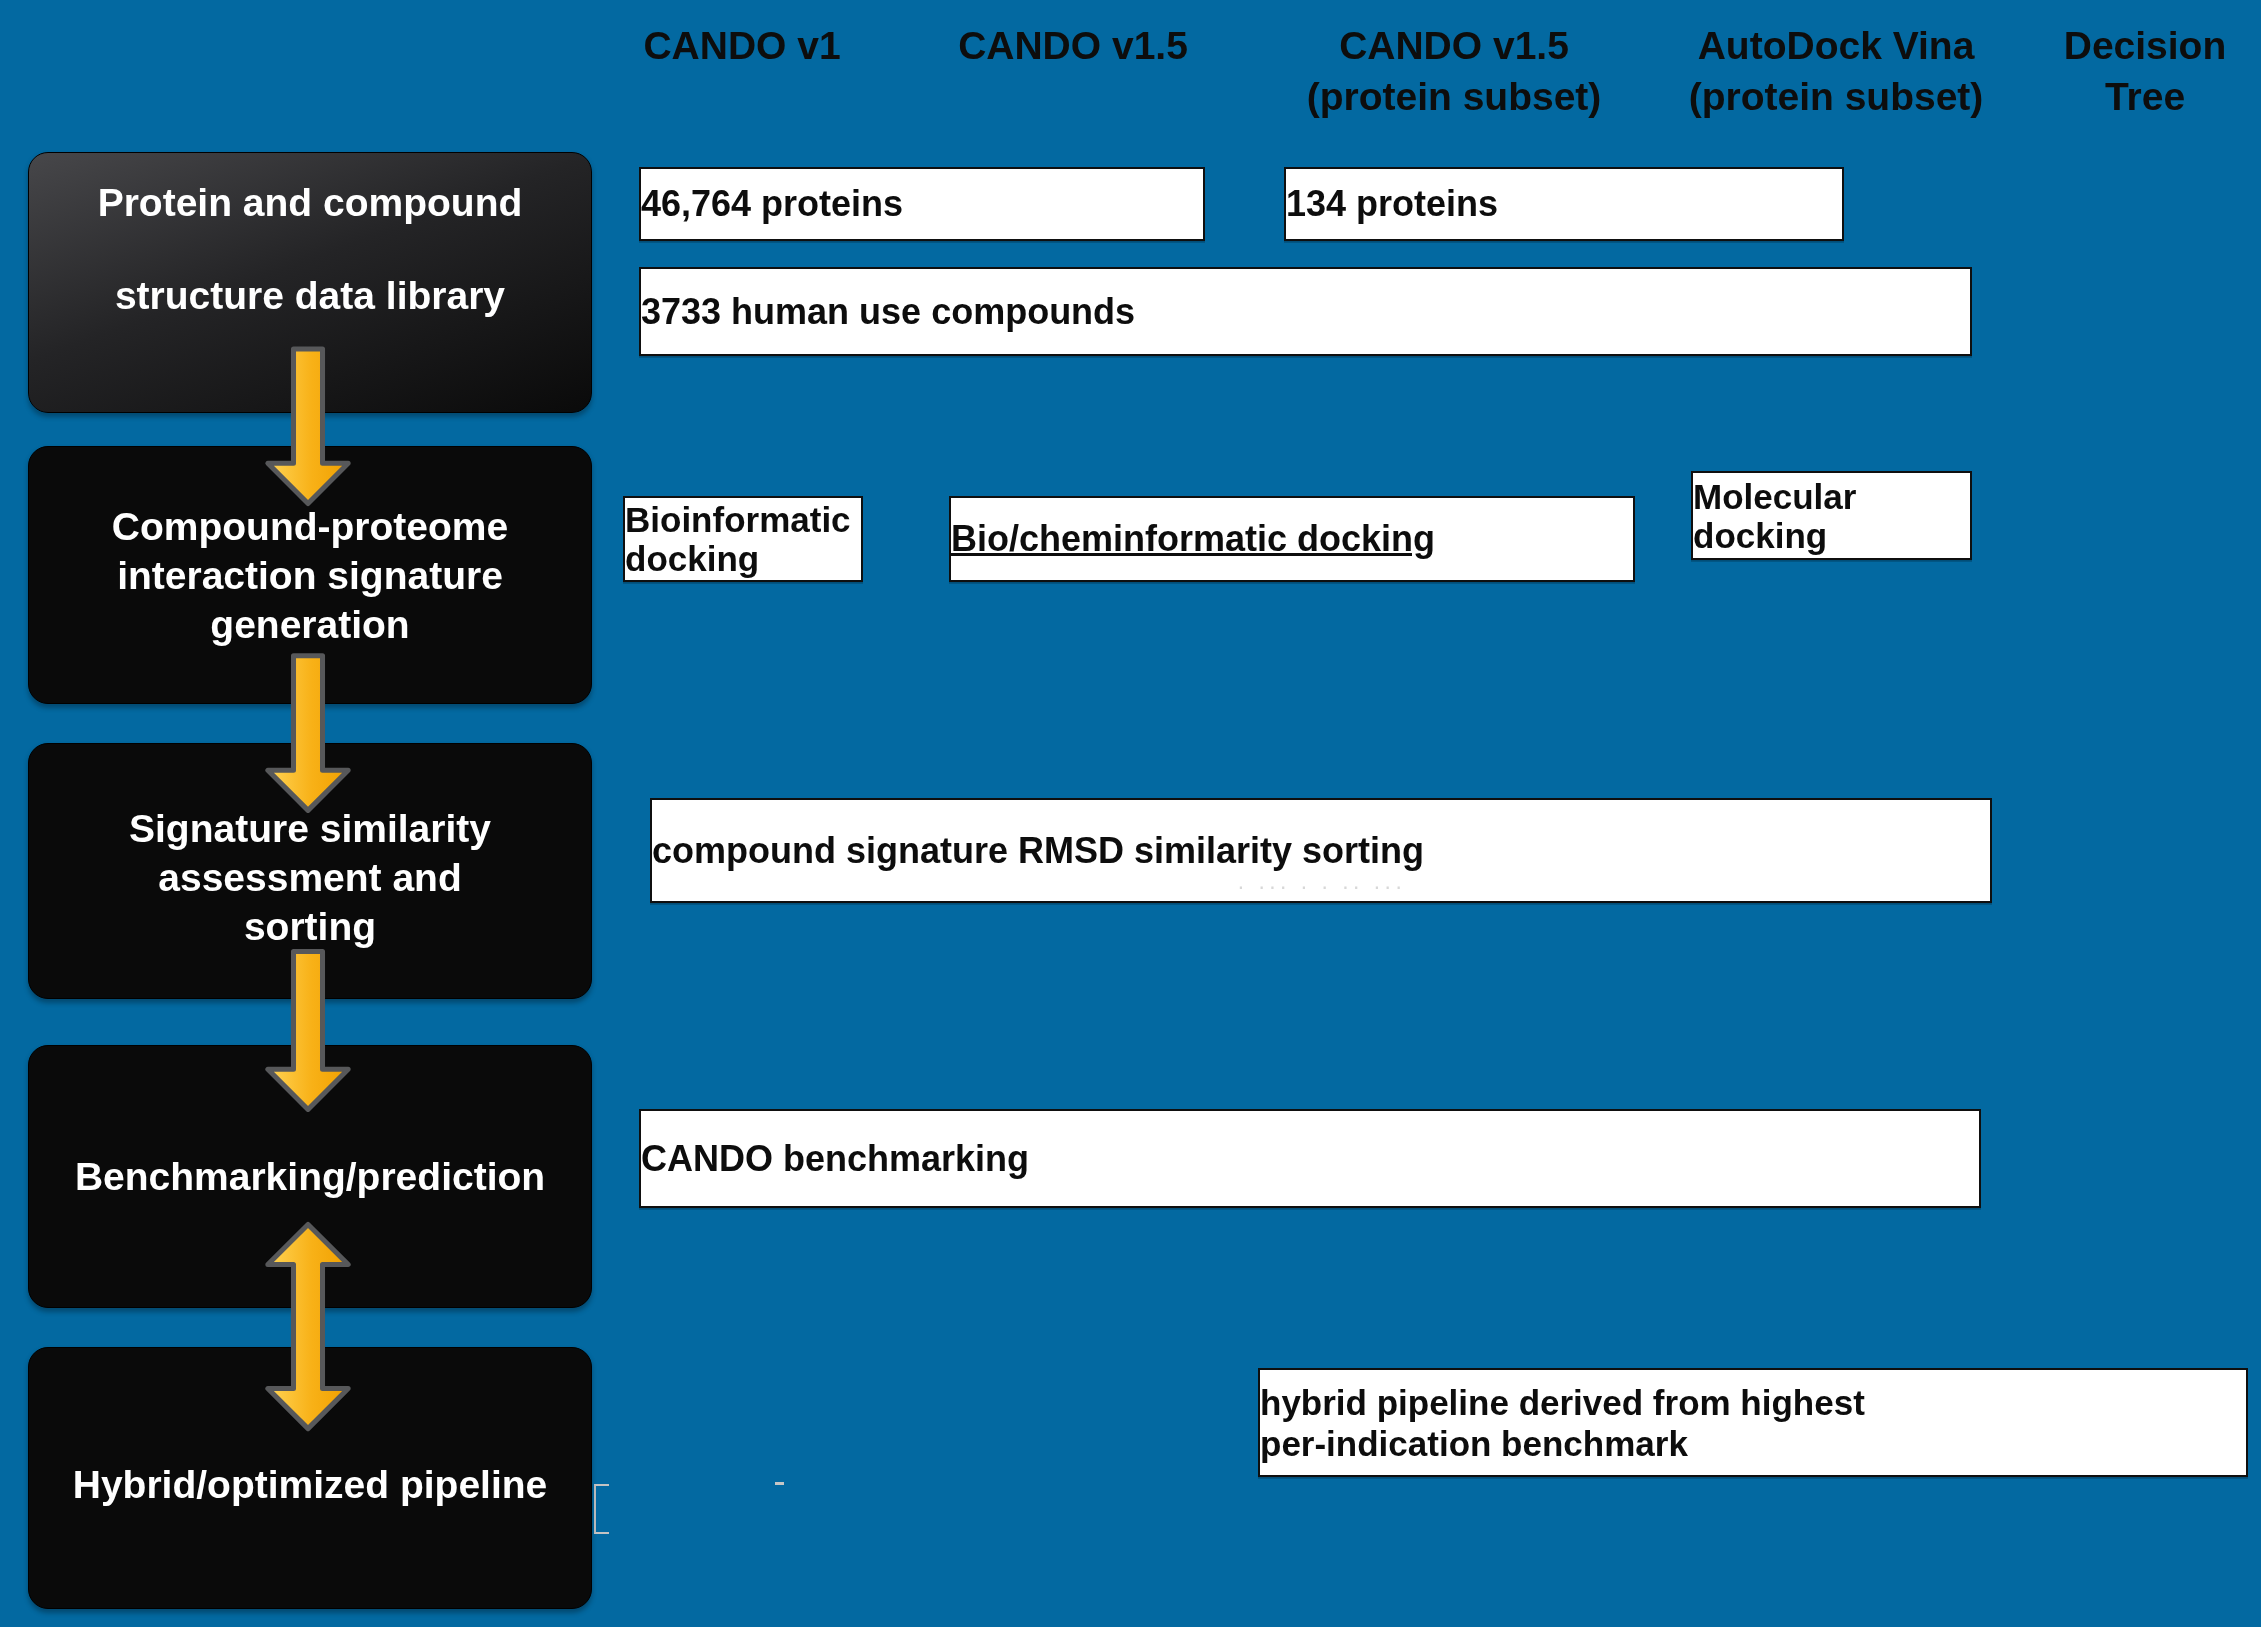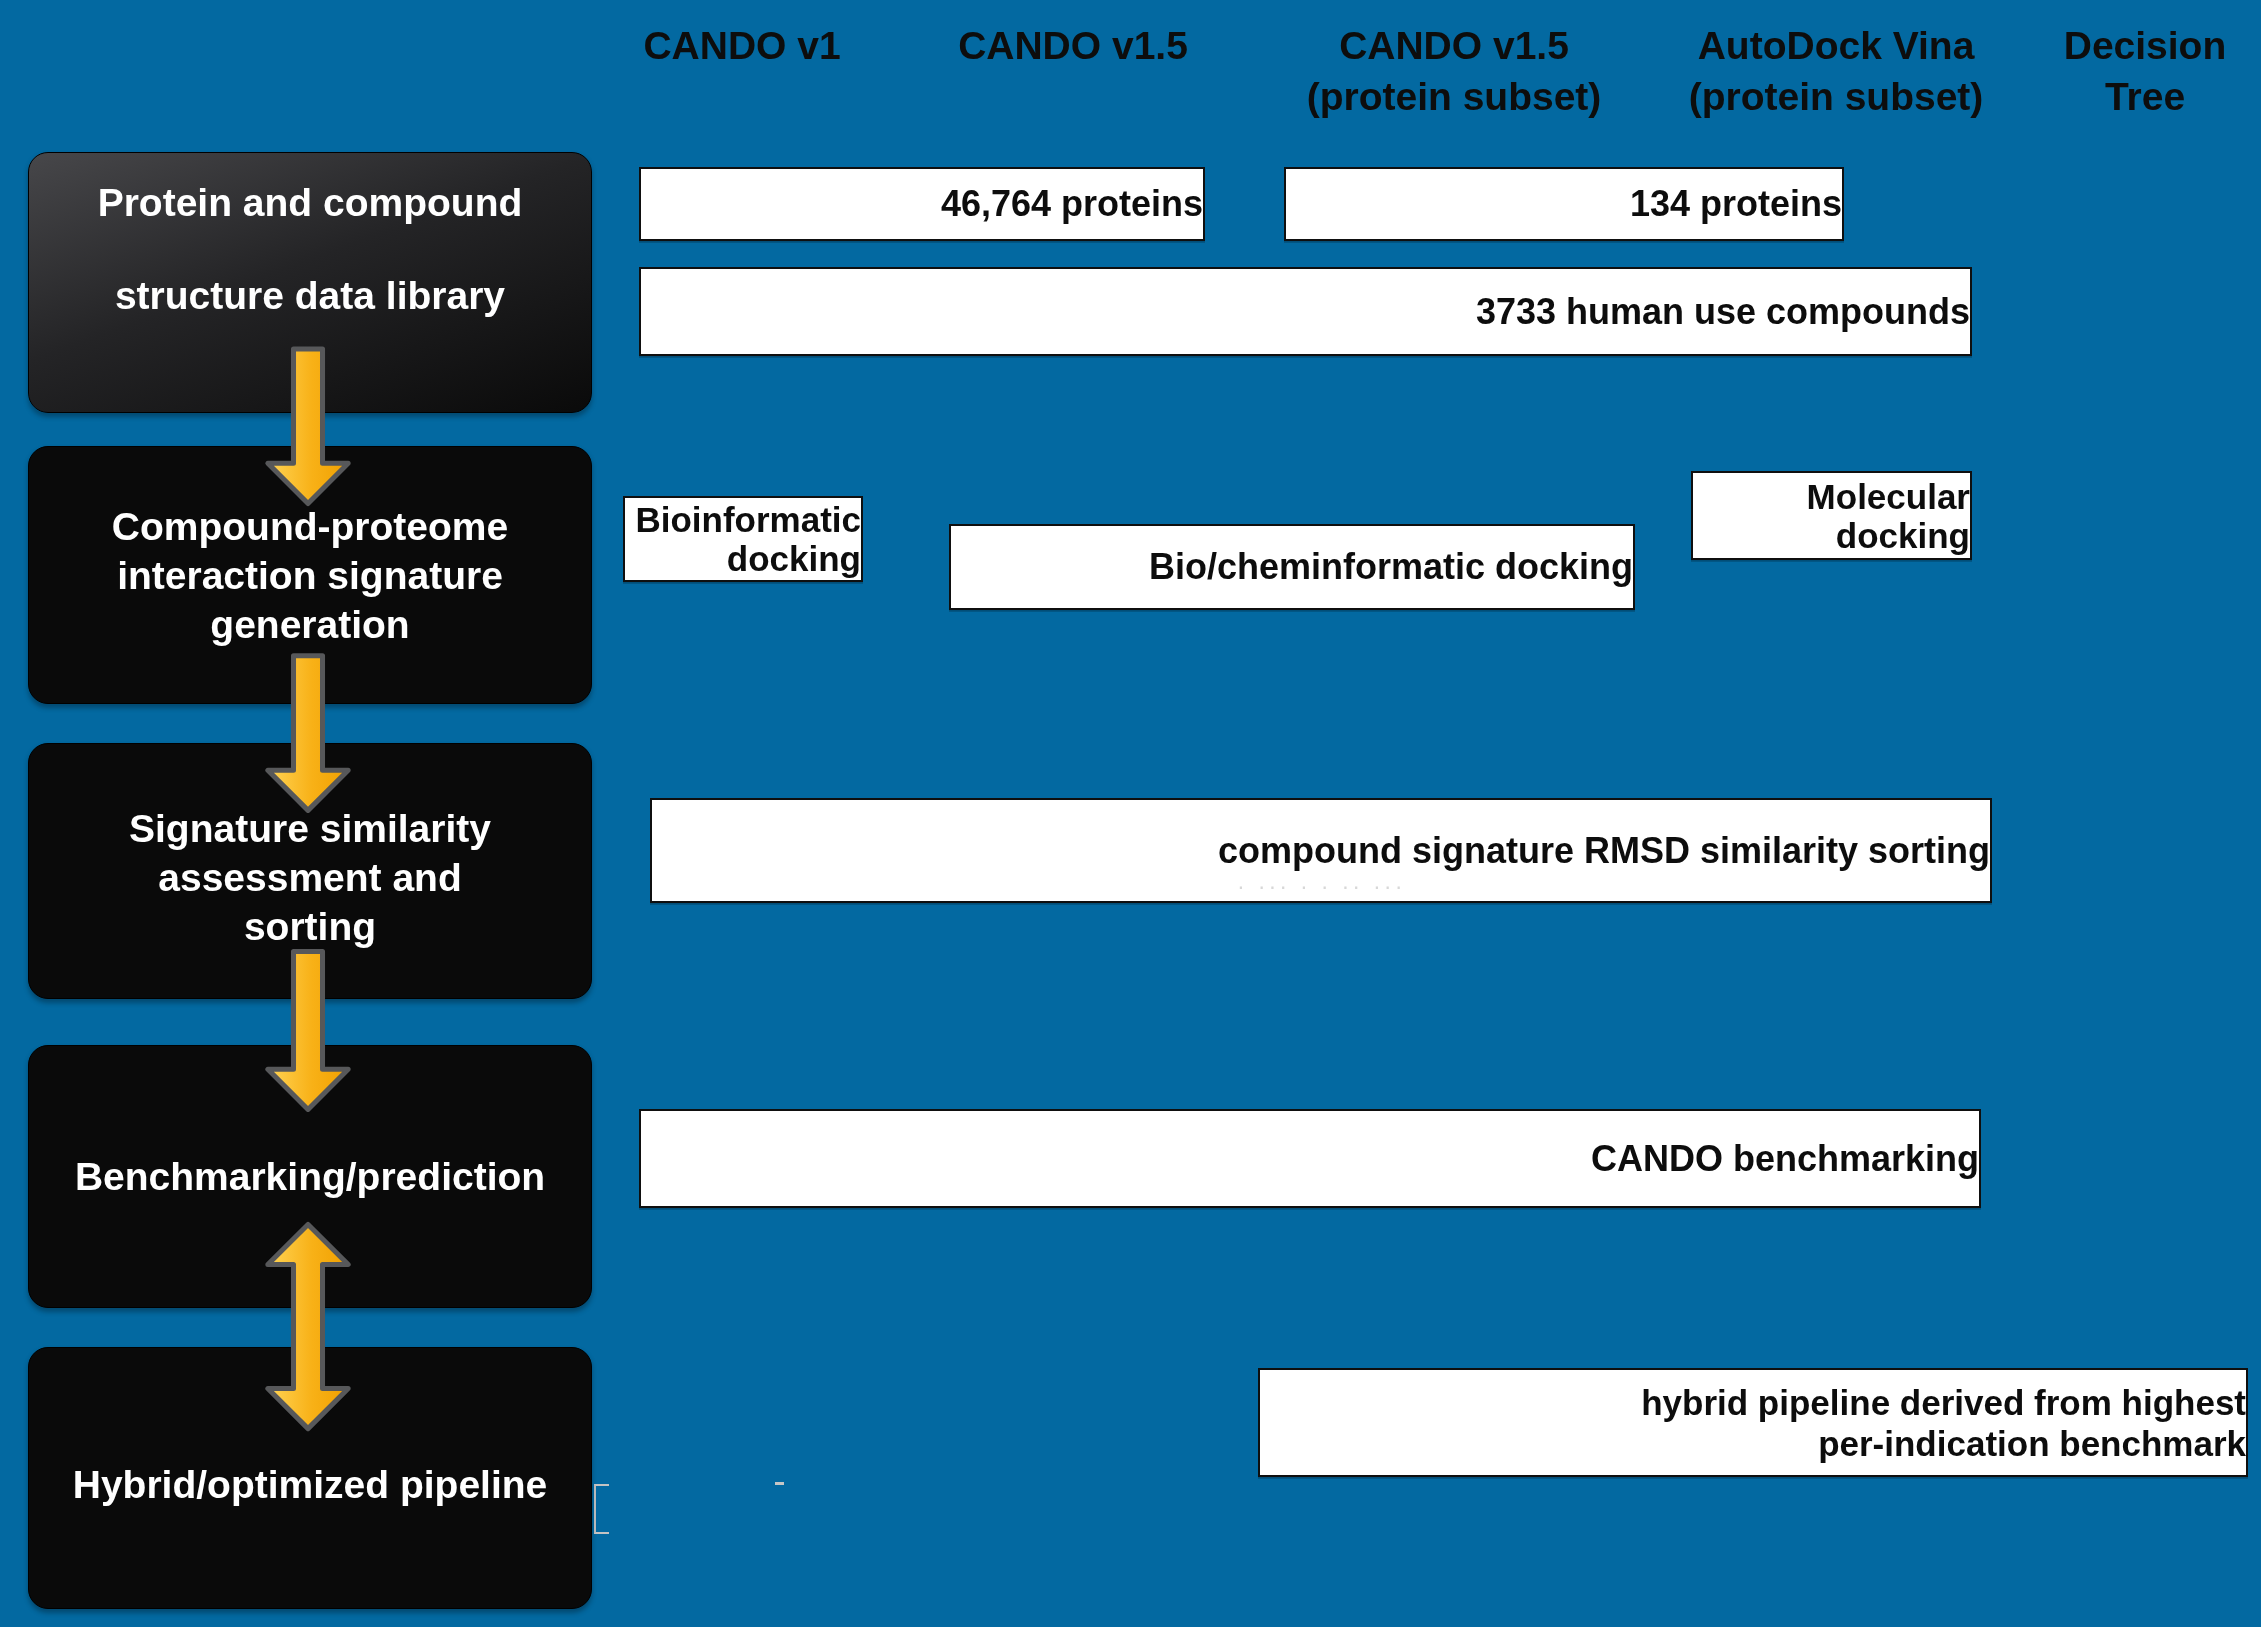--- a/index.html
+++ b/index.html
@@ -51,21 +51,21 @@
   }
   
   .wbox{
     position:absolute;
     background:#ffffff;
     border:2.2px solid #0f0f0f;
     box-sizing:border-box;
     display:flex;
     flex-direction:column;
     justify-content:center;
-    align-items:flex-end;
+    align-items:flex-start;
     text-align:center;
     font-size:36px;
     font-weight:bold;
     color:#0d0d0d;
     line-height:40px;
     box-shadow:0 1.7px 0 rgba(0,0,0,0.25);
     z-index:2;
   }
   .wbox span{display:block;}
   .wbox.small{font-size:35px;line-height:39px;}
@@ -161,21 +161,21 @@
     <span>134 proteins</span>
   </div>
   <div class="wbox" style="left:639px;top:267px;width:1333px;height:89px;">
     <span>3733 human use compounds</span>
   </div>
 
   <div class="wbox small" style="left:623px;top:496px;width:240px;height:86px;">
     <span>Bioinformatic</span>
     <span>docking</span>
   </div>
-  <div class="wbox" style="left:949px;top:524px;width:686px;height:86px;">
+  <div class="wbox" style="left:949px;top:496px;width:686px;height:86px;text-decoration:underline;">
     <span>Bio/cheminformatic docking</span>
   </div>
   <div class="wbox small" style="left:1691px;top:471px;width:281px;height:89px;">
     <span>Molecular</span>
     <span>docking</span>
   </div>
 
   <div class="wbox" style="left:639px;top:798px;width:1342px;height:105px;margin-left:11px;">
     <span>compound signature RMSD similarity sorting</span>
   </div>

